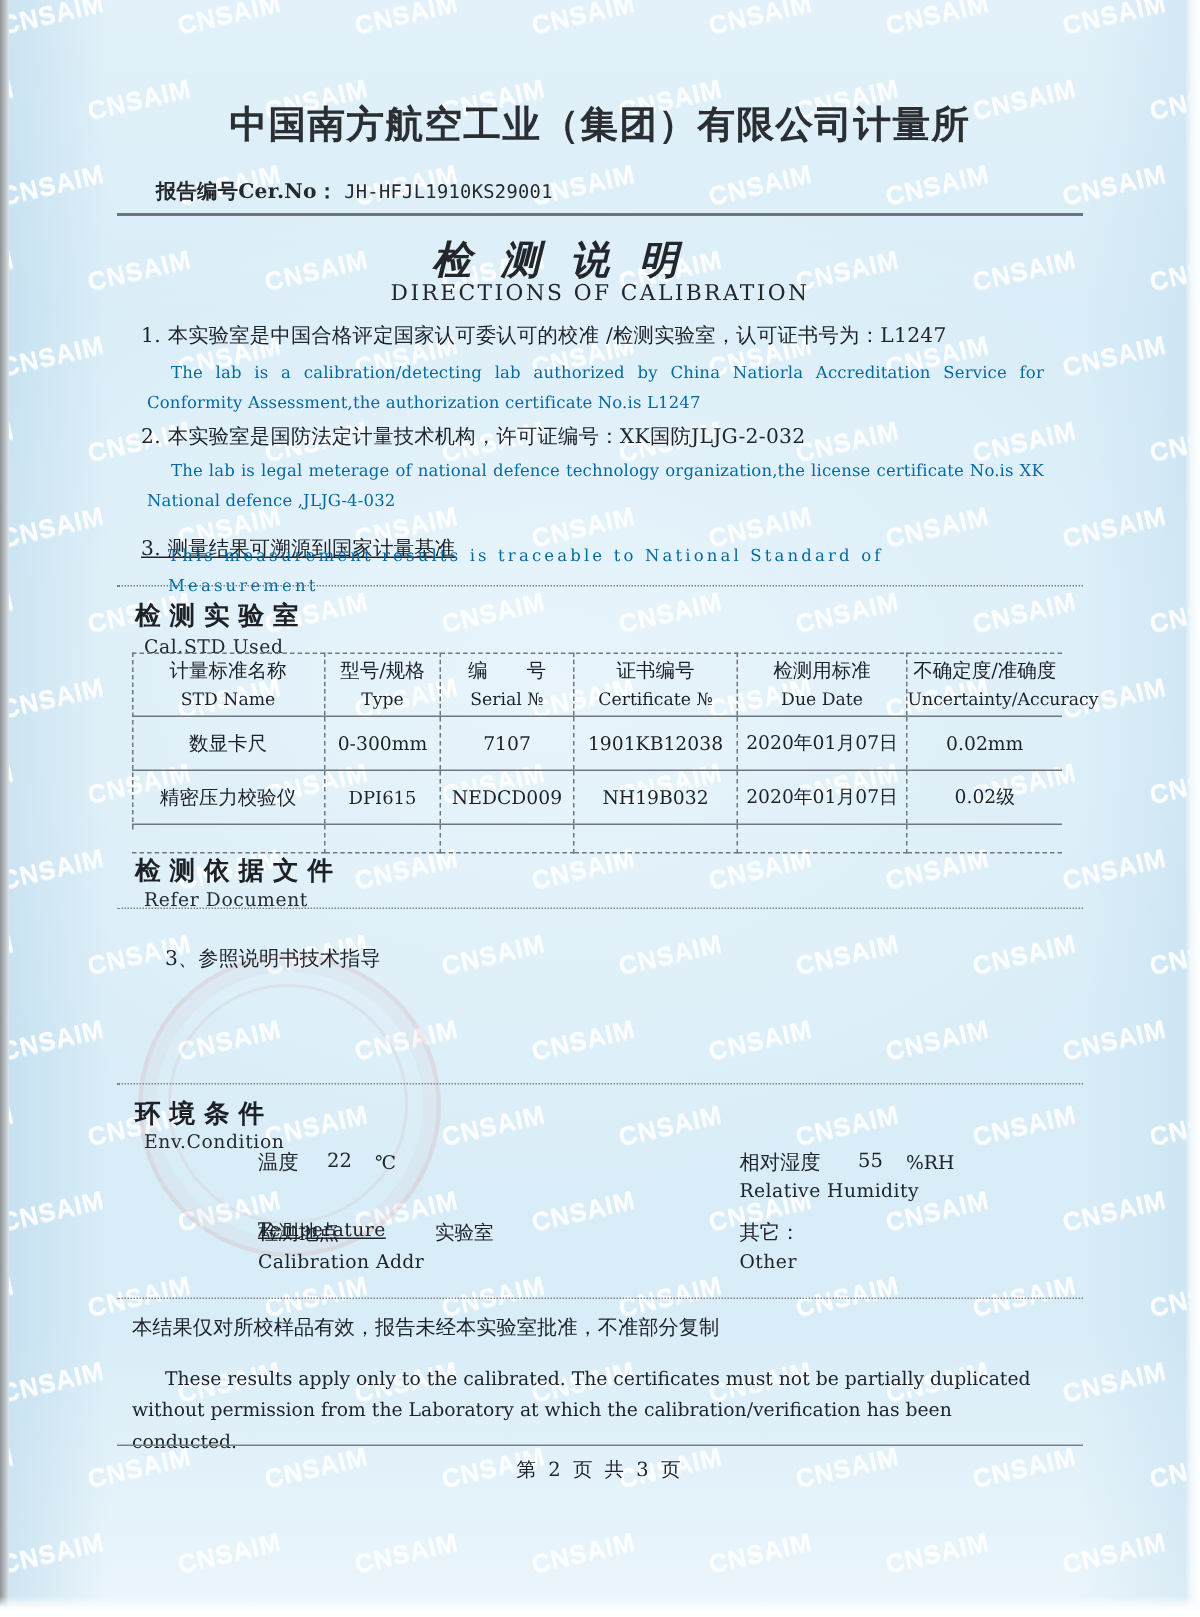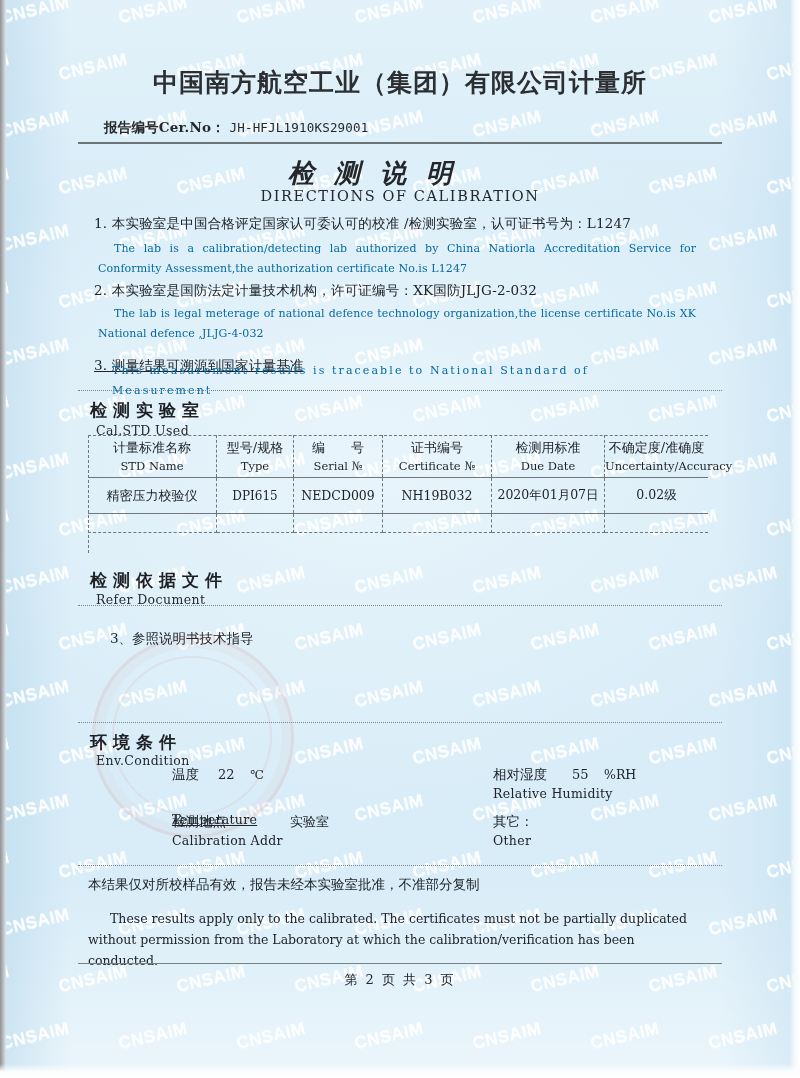--- a/index.html
+++ b/index.html
@@ -438,20 +438,28 @@
         <td style="width:112px;">
           <span class="th-cn">检测用标准</span>
           <span class="th-en">Due Date</span>
         </td>
         <td class="last">
           <span class="th-cn">不确定度/准确度</span>
           <span class="th-en">Uncertainty/Accuracy</span>
         </td>
       </tr>
 
+      <tr class="data">
+        <td class="cell-cn">数显卡尺</td>
+        <td class="cell-num">0-300mm</td>
+        <td class="cell-num">7107</td>
+        <td class="cell-num">1901KB12038</td>
+        <td class="cell-num">2020年01月07日</td>
+        <td class="last cell-num">0.02mm</td>
+      </tr>
 
       <tr class="data">
         <td class="cell-cn">精密压力校验仪</td>
         <td class="cell-sm">DPI615</td>
         <td class="cell-num">NEDCD009</td>
         <td class="cell-num">NH19B032</td>
         <td class="cell-num">2020年01月07日</td>
         <td class="last cell-num">0.02级</td>
       </tr>
 

